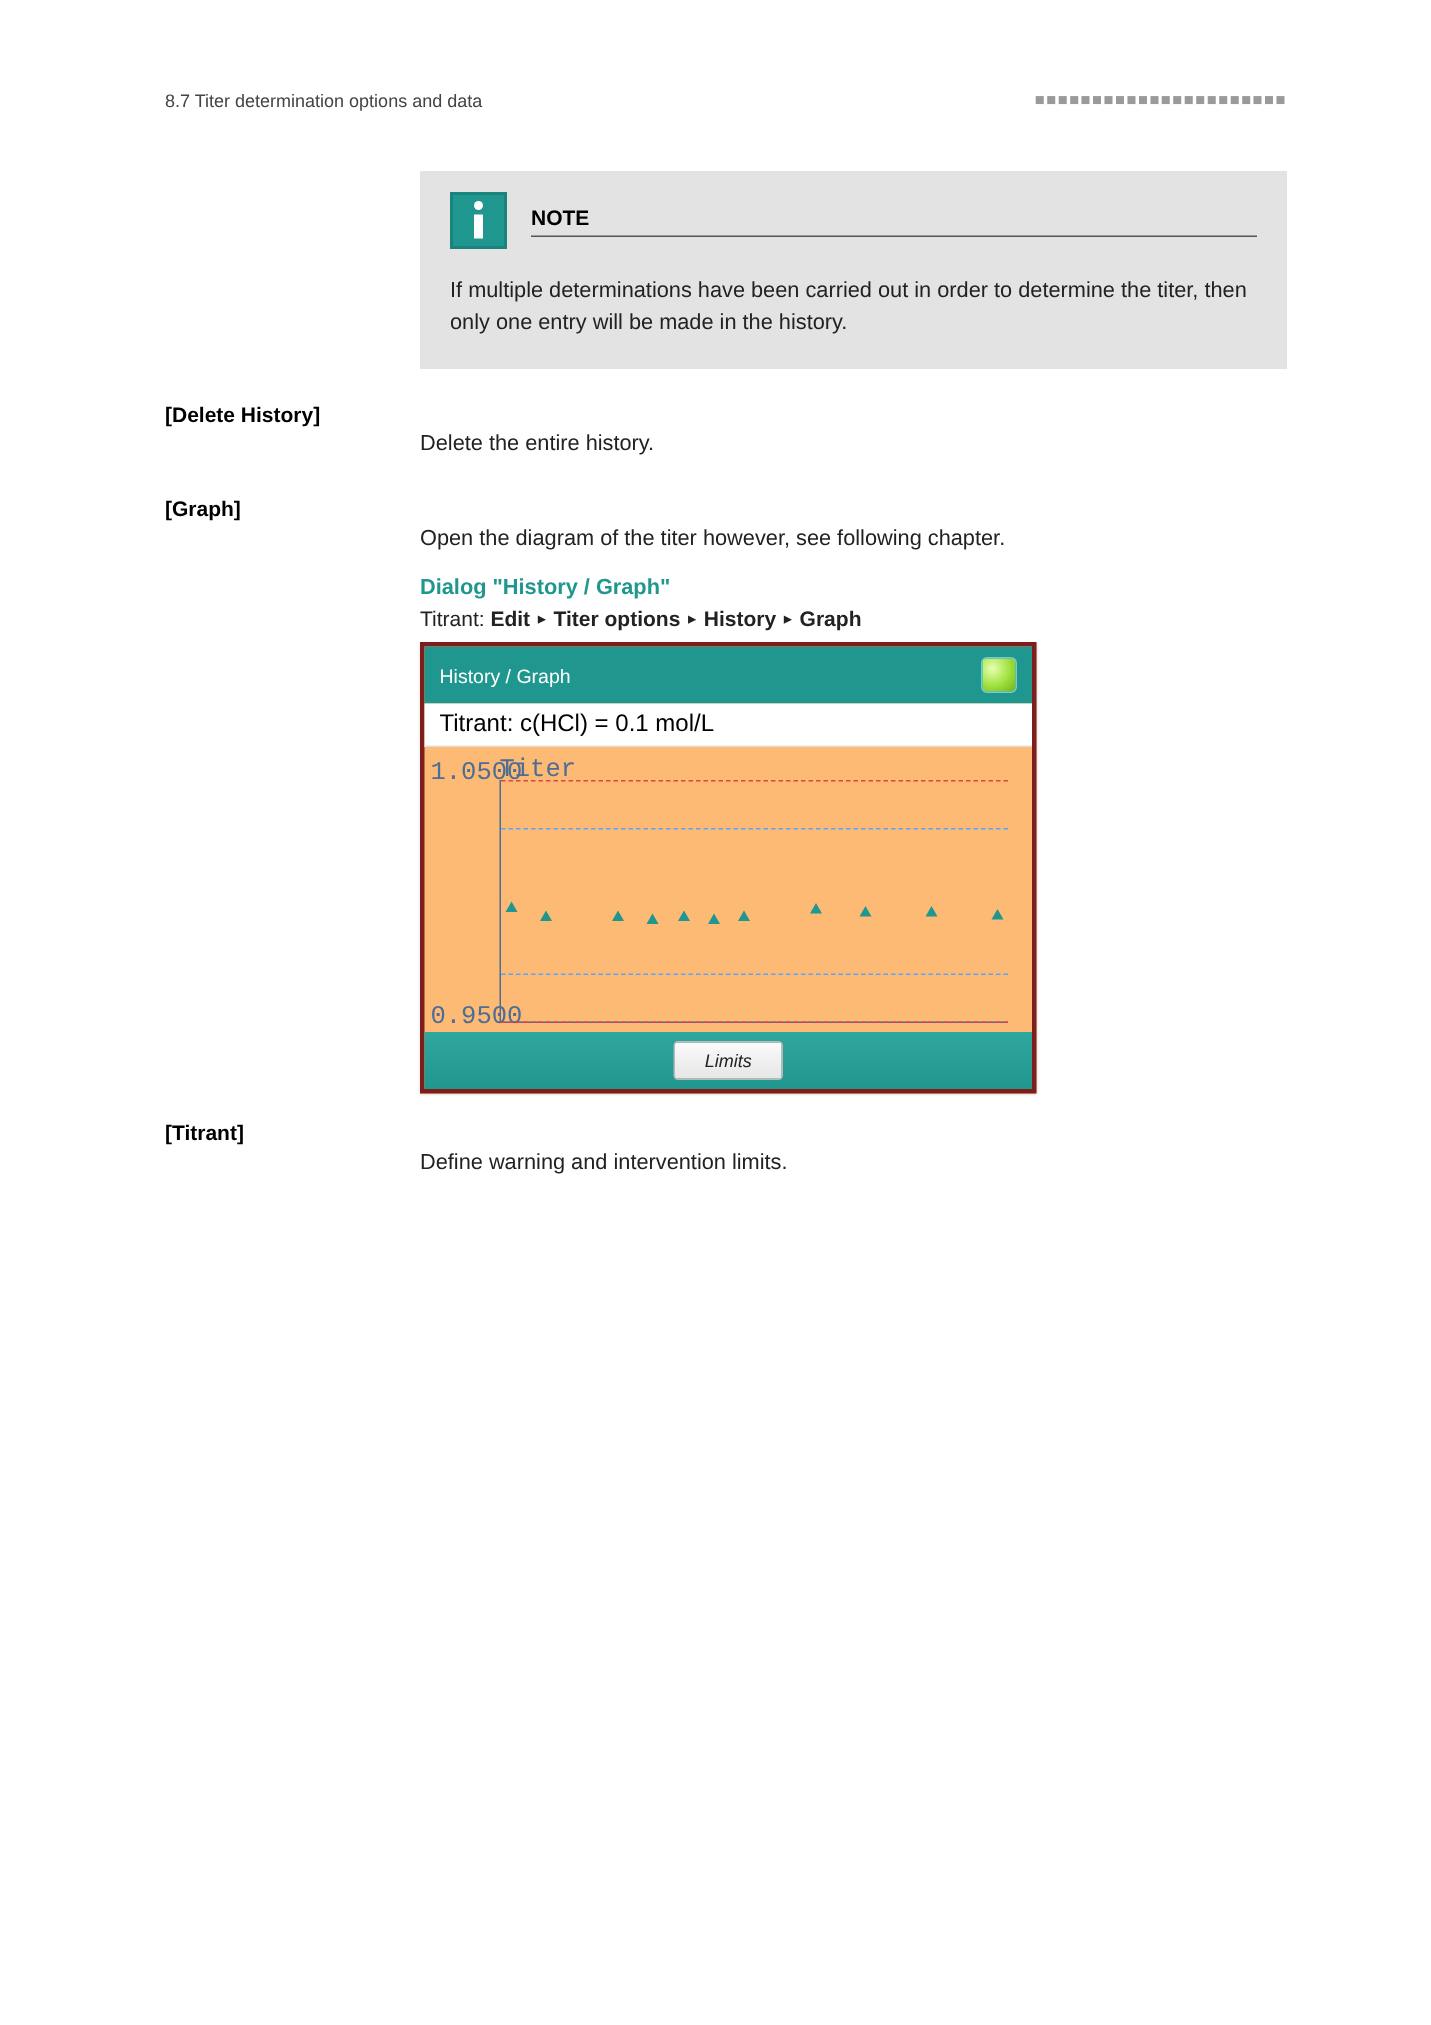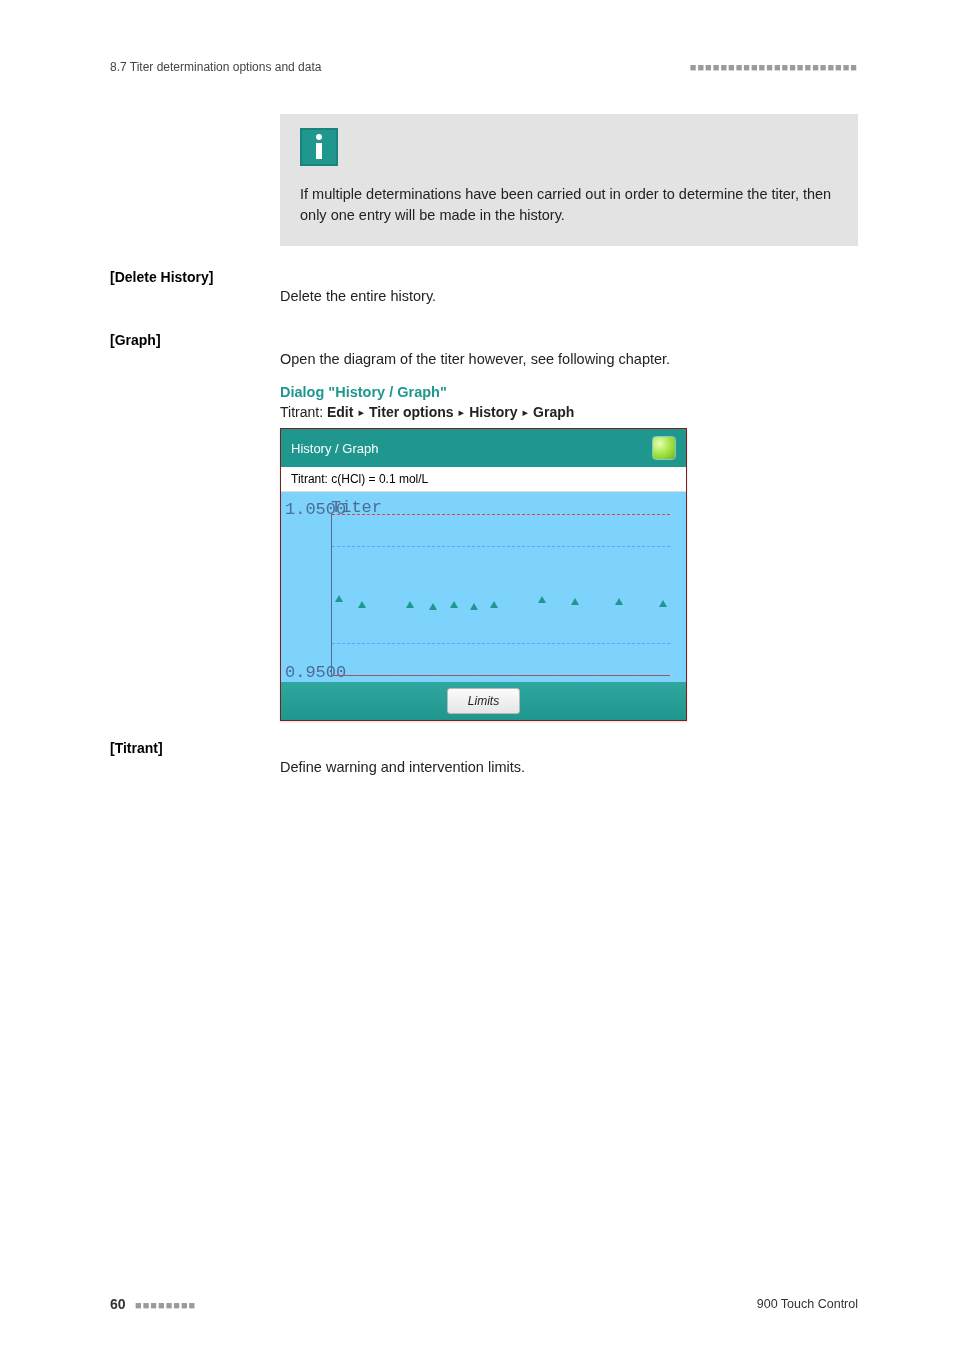--- a/index.html
+++ b/index.html
@@ -113,22 +113,22 @@
     margin-top: 14px;
   }
   .breadcrumb {
     font-size: 14px;
     margin: 4px 0 8px 0;
   }
   .breadcrumb b { font-weight: bold; }
   .bc-sep { margin: 0 2px; font-size: 11px; position: relative; top: -1px;}
   .screenshot {
     width: 405px;
-    border: 1px solid #7f1d1d;
-    background: #7dd3fc;
+    border: 3px solid #7f1d1d;
+    background: #fdba74;
     box-shadow: 0 1px 2px rgba(0,0,0,0.15);
     margin-bottom: 18px;
   }
   .ss-header {
     background: #1f978f;
     color: #fff;
     font-size: 13px;
     padding: 7px 10px;
     display: flex;
     justify-content: space-between;
@@ -137,21 +137,21 @@
   .ss-header .ball {
     width: 22px;
     height: 22px;
     border: 1px solid #7cc;
     border-radius: 4px;
     background: radial-gradient(circle at 30% 30%, #e6ffb0, #9fe03d 55%, #6fb020);
   }
   .ss-sub {
     background: #fff;
     color: #000;
-    font-size: 12px;
+    font-size: 16px;
     padding: 5px 10px;
     border-bottom: 1px solid #ddd;
   }
   .ss-chart {
     height: 190px;
     position: relative;
     padding: 8px 16px 6px 50px;
     box-sizing: border-box;
     font-family: "Courier New", monospace;
     font-size: 17px;
@@ -230,20 +230,24 @@
     <span>8.7 Titer determination options and data</span>
     <span class="header-squares">■■■■■■■■■■■■■■■■■■■■■■</span>
   </div>
 
   <div class="row">
     <div class="left-col"></div>
     <div class="right-col">
       <div class="note-box">
         <div class="note-head">
           <div class="note-icon"></div>
+          <div class="note-title-wrap">
+            <span class="note-title">NOTE</span>
+            <hr class="note-hr">
+          </div>
         </div>
         <p class="para" style="margin:0">If multiple determinations have been carried out in order to determine the titer, then only one entry will be made in the history.</p>
       </div>
     </div>
   </div>
 
   <div class="row" style="margin-bottom:14px">
     <div class="left-col">
       <span class="label-term">[Delete History]</span>
     </div>
@@ -303,21 +307,14 @@
 
   <div class="row">
     <div class="left-col">
       <span class="label-term">[Titrant]</span>
     </div>
     <div class="right-col">
       <p class="para" style="margin-top:18px">Define warning and intervention limits.</p>
     </div>
   </div>
 
-  <div class="footer">
-    <span>
-      <span class="pn">60</span>
-      <span class="footer-squares">■■■■■■■■</span>
-    </span>
-    <span>900 Touch Control</span>
-  </div>
 
 </div>
 
 </body></html>

